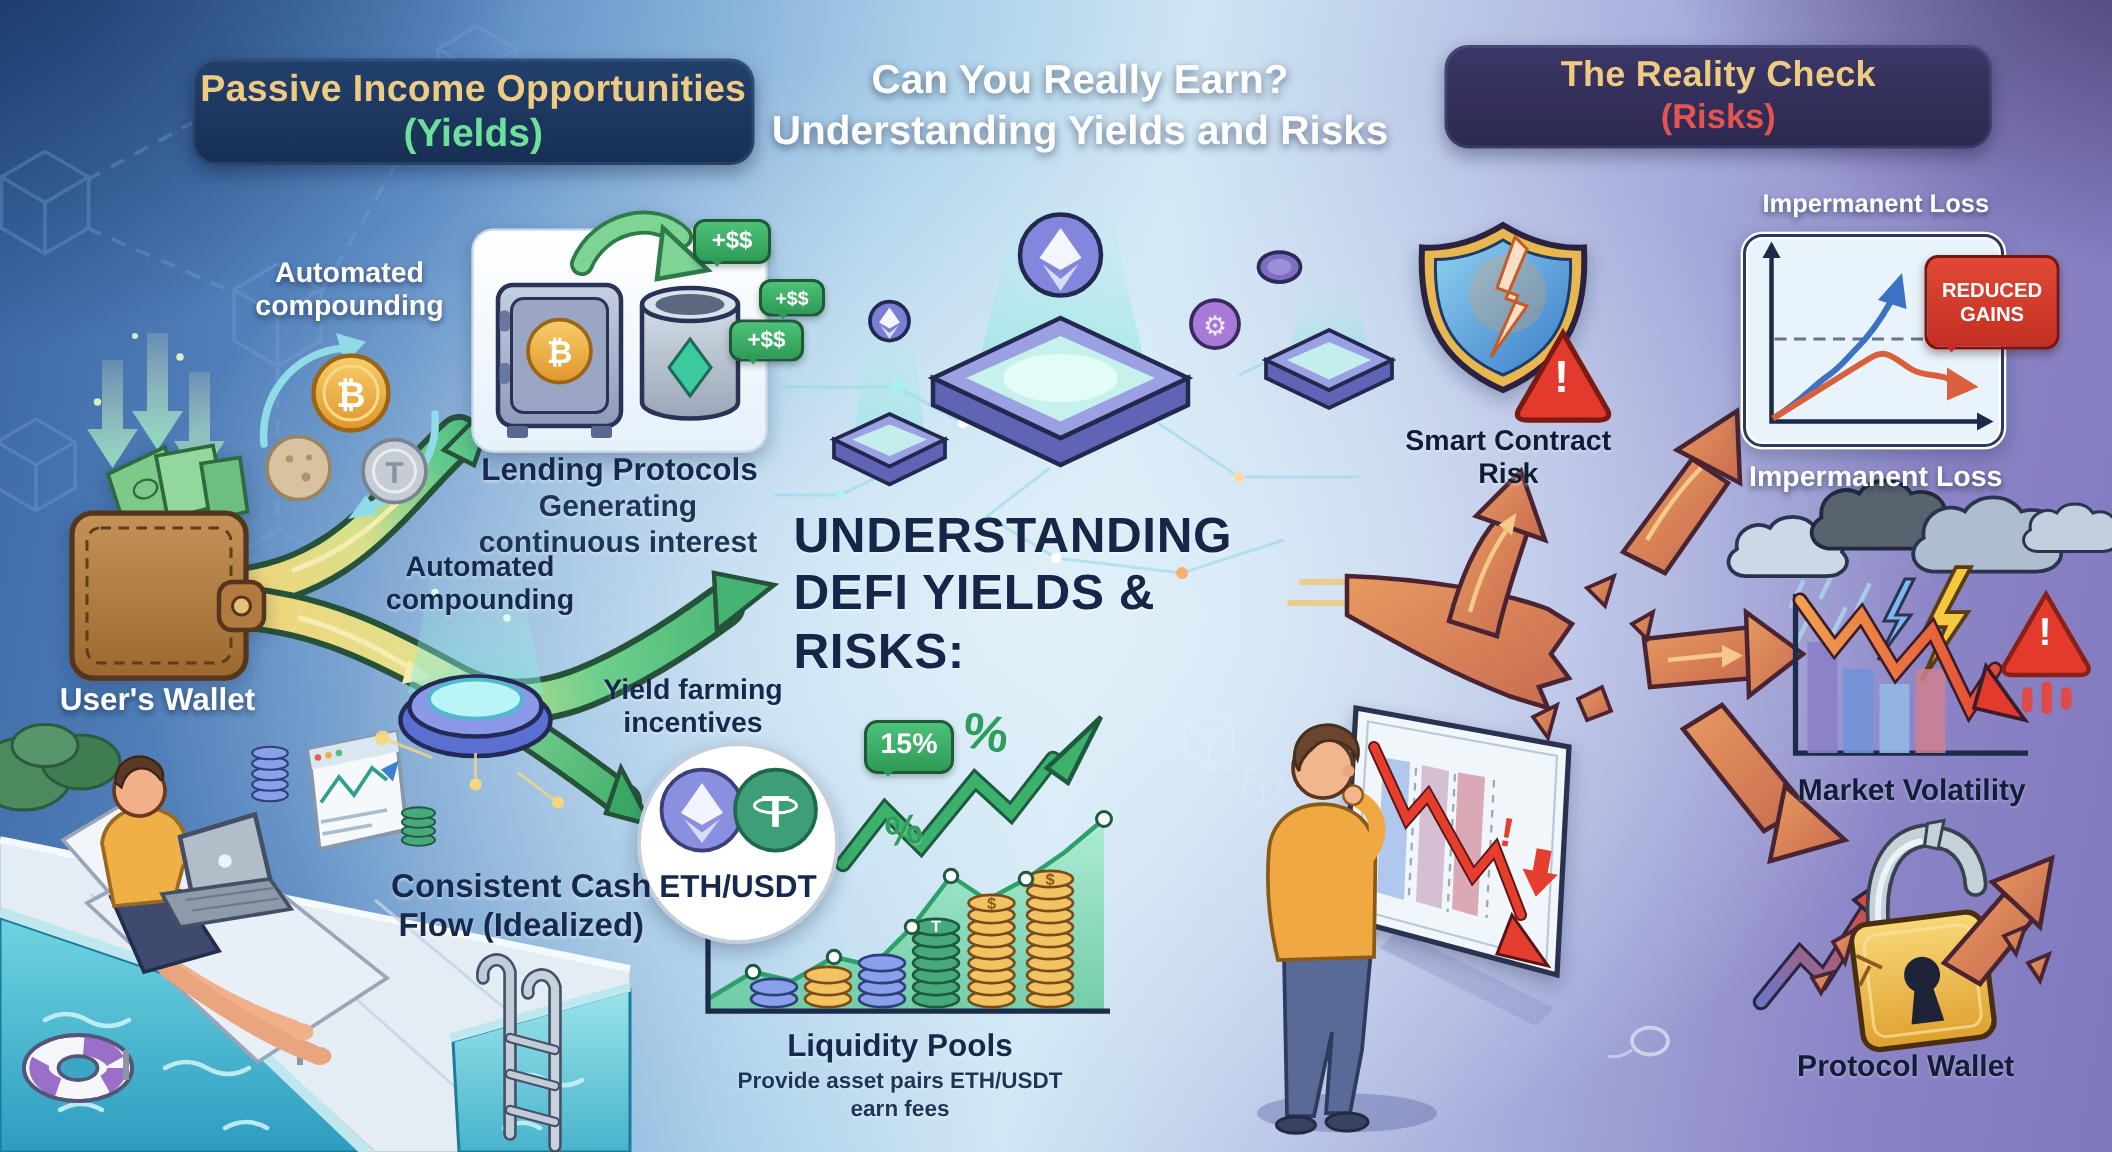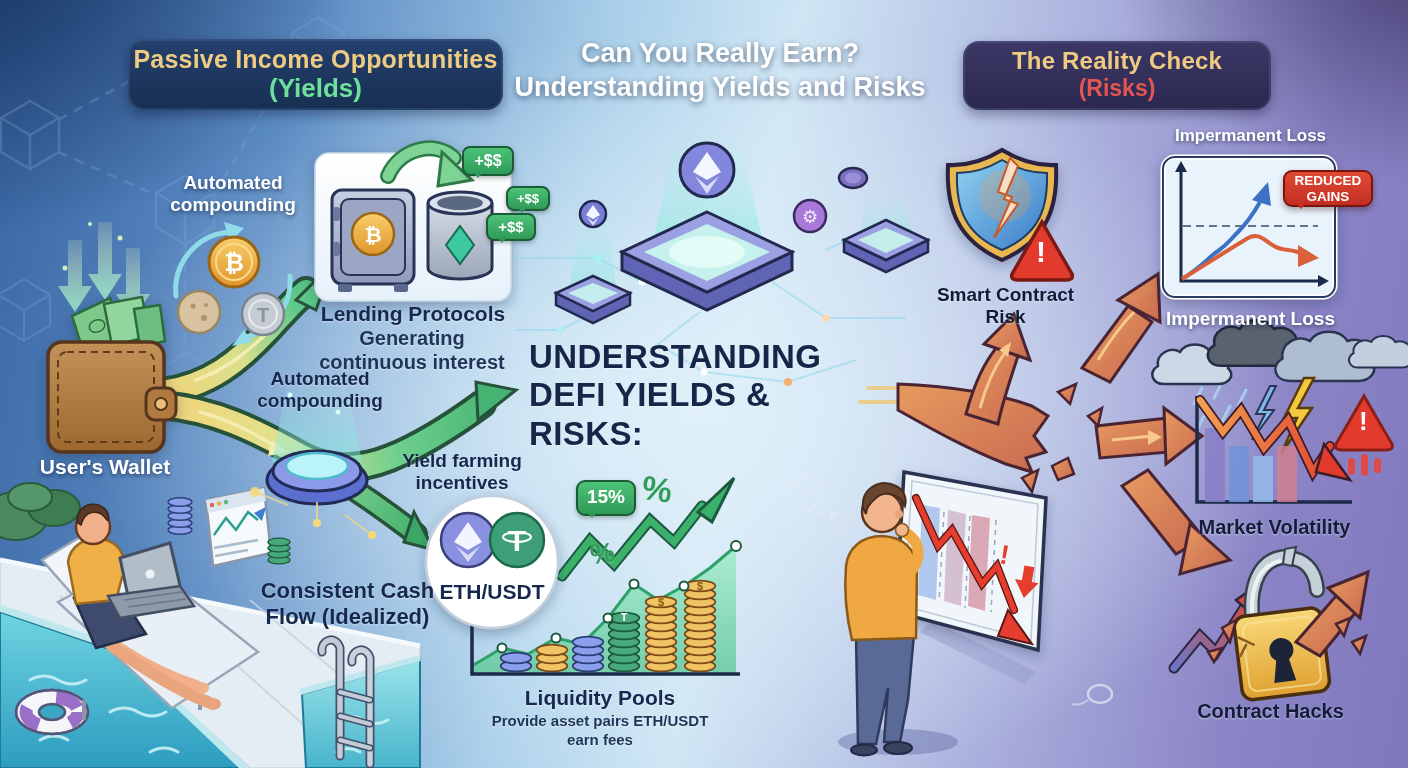--- a/index.html
+++ b/index.html
@@ -11,31 +11,31 @@
       radial-gradient(ellipse 720px 520px at -4% -8%, #14305c 0%, rgba(20,48,92,0) 58%),
       radial-gradient(ellipse 620px 420px at 103% -6%, #443e70 0%, rgba(68,62,112,0) 55%),
       linear-gradient(100deg,#3a67a4 0%,#5c8cc4 20%,#a9cfe9 40%,#cfe6f4 52%,#aab0dd 72%,#8b84c6 88%,#8078bd 100%);
   }
   #art{position:absolute;left:0;top:0;}
   .banner{position:absolute;border-radius:16px;text-align:center;box-shadow:0 5px 12px rgba(5,10,35,.35), inset 0 0 0 2px rgba(120,150,200,.18);padding-top:5px;}
   .banner .t1{font-weight:800;letter-spacing:.2px;}
   #left-banner{left:128px;top:39px;width:375px;height:66px;background:linear-gradient(180deg,#24406d,#17declare2f52);background:linear-gradient(180deg,#24406d,#172f52);}
   #left-banner .t1{font-size:25px;color:#eecb82;line-height:1.2;}
   #left-banner .t2{font-size:26px;font-weight:800;color:#6fe09c;line-height:1.1;}
-  #right-banner{left:963px;top:41px;width:308px;height:64px;background:linear-gradient(180deg,#3c3866,#2b2850);}
+  #right-banner{left:963px;top:30px;width:365px;height:64px;background:linear-gradient(180deg,#3c3866,#2b2850);}
   #right-banner .t1{font-size:24px;color:#eecb82;line-height:1.25;}
   #right-banner .t2{font-size:23px;font-weight:800;color:#e25550;line-height:1.1;}
   #center-head{position:absolute;left:480px;top:36px;width:480px;text-align:center;color:#fff;font-weight:800;font-size:27px;line-height:1.26;text-shadow:0 2px 6px rgba(10,20,50,.55);}
   #main-title{position:absolute;left:529px;top:338px;width:352px;color:#152648;font-weight:800;font-size:33px;line-height:1.16;letter-spacing:.4px;text-shadow:0 1px 0 rgba(255,255,255,.45);}
   .lbl{position:absolute;text-align:center;font-weight:700;line-height:1.18;}
   .lbl.white{color:#fff;text-shadow:0 2px 4px rgba(10,25,55,.6);}
   .lbl.dark{color:#16284e;text-shadow:0 1px 2px rgba(255,255,255,.45);}
   .badge-green{position:absolute;background:linear-gradient(180deg,#4cc277,#2f9a58);border:2.5px solid #1d5a36;border-radius:8px;color:#fff;font-weight:800;text-align:center;box-shadow:0 2px 4px rgba(10,30,20,.3);}
   .badge-green::after{content:"";position:absolute;left:9px;bottom:-9px;border:5px solid transparent;border-top:6px solid #2f9a58;}
-  .badge-red{position:absolute;background:linear-gradient(180deg,#e04a35,#c22e22);border:2.5px solid #7a150e;border-radius:9px;color:#fff;font-weight:800;text-align:center;line-height:1.15;padding:1px 2px;box-shadow:0 3px 6px rgba(40,5,5,.35);}
+  .badge-red{position:absolute;background:linear-gradient(180deg,#e04a35,#c22e22);border:2.5px solid #7a150e;border-radius:9px;color:#fff;font-weight:800;text-align:center;line-height:1.15;padding:14px 2px;box-shadow:0 3px 6px rgba(40,5,5,.35);}
   .badge-red::after{content:"";position:absolute;left:10px;bottom:-10px;border:6px solid transparent;border-top:7px solid #c22e22;}
   .pct{position:absolute;font-weight:800;color:#2f9e5c;text-shadow:0 1px 1px rgba(255,255,255,.4);}
   .warn{position:absolute;color:#fff;font-weight:900;line-height:1;}
 </style>
 </head>
 <body>
 
 <div id="canvas">
 
 <svg id="art" width="1408" height="768" viewBox="0 0 1408 768">
@@ -657,19 +657,19 @@
 <div class="pct" style="left:590px;top:538px;font-size:28px;transform:rotate(-6deg);">%</div>
 
 <div class="lbl dark" style="left:928px;top:284px;width:155px;font-size:19px;color:#101c36;">Smart Contract Risk</div>
 <div class="lbl white" style="left:1158px;top:126px;width:185px;font-size:17px;">Impermanent Loss</div>
 <div class="lbl white" style="left:1158px;top:308px;width:185px;font-size:19px;">Impermanent Loss</div>
 <div class="badge-red" style="left:1283px;top:170px;width:82px;font-size:13.5px;">
   <div>REDUCED</div>
   <div>GAINS</div>
 </div>
 <div class="lbl dark" style="left:1182px;top:516px;width:185px;font-size:20px;color:#121d3a;">Market Volatility</div>
-<div class="lbl dark" style="left:1188px;top:700px;width:165px;font-size:20px;color:#121d3a;">Contract Hacks</div>
+<div class="lbl dark" style="left:1188px;top:700px;width:165px;font-size:20px;color:#121d3a;">Protocol Wallet</div>
 
 <div class="warn" style="left:1036px;top:237px;font-size:30px;">!</div>
 <div class="warn" style="left:1359px;top:408px;font-size:26px;">!</div>
 <div class="warn" style="left:1000px;top:542px;font-size:27px;color:#e53d2e;transform:rotate(10deg);">!</div>
 
 </div>
 
 </body></html>

